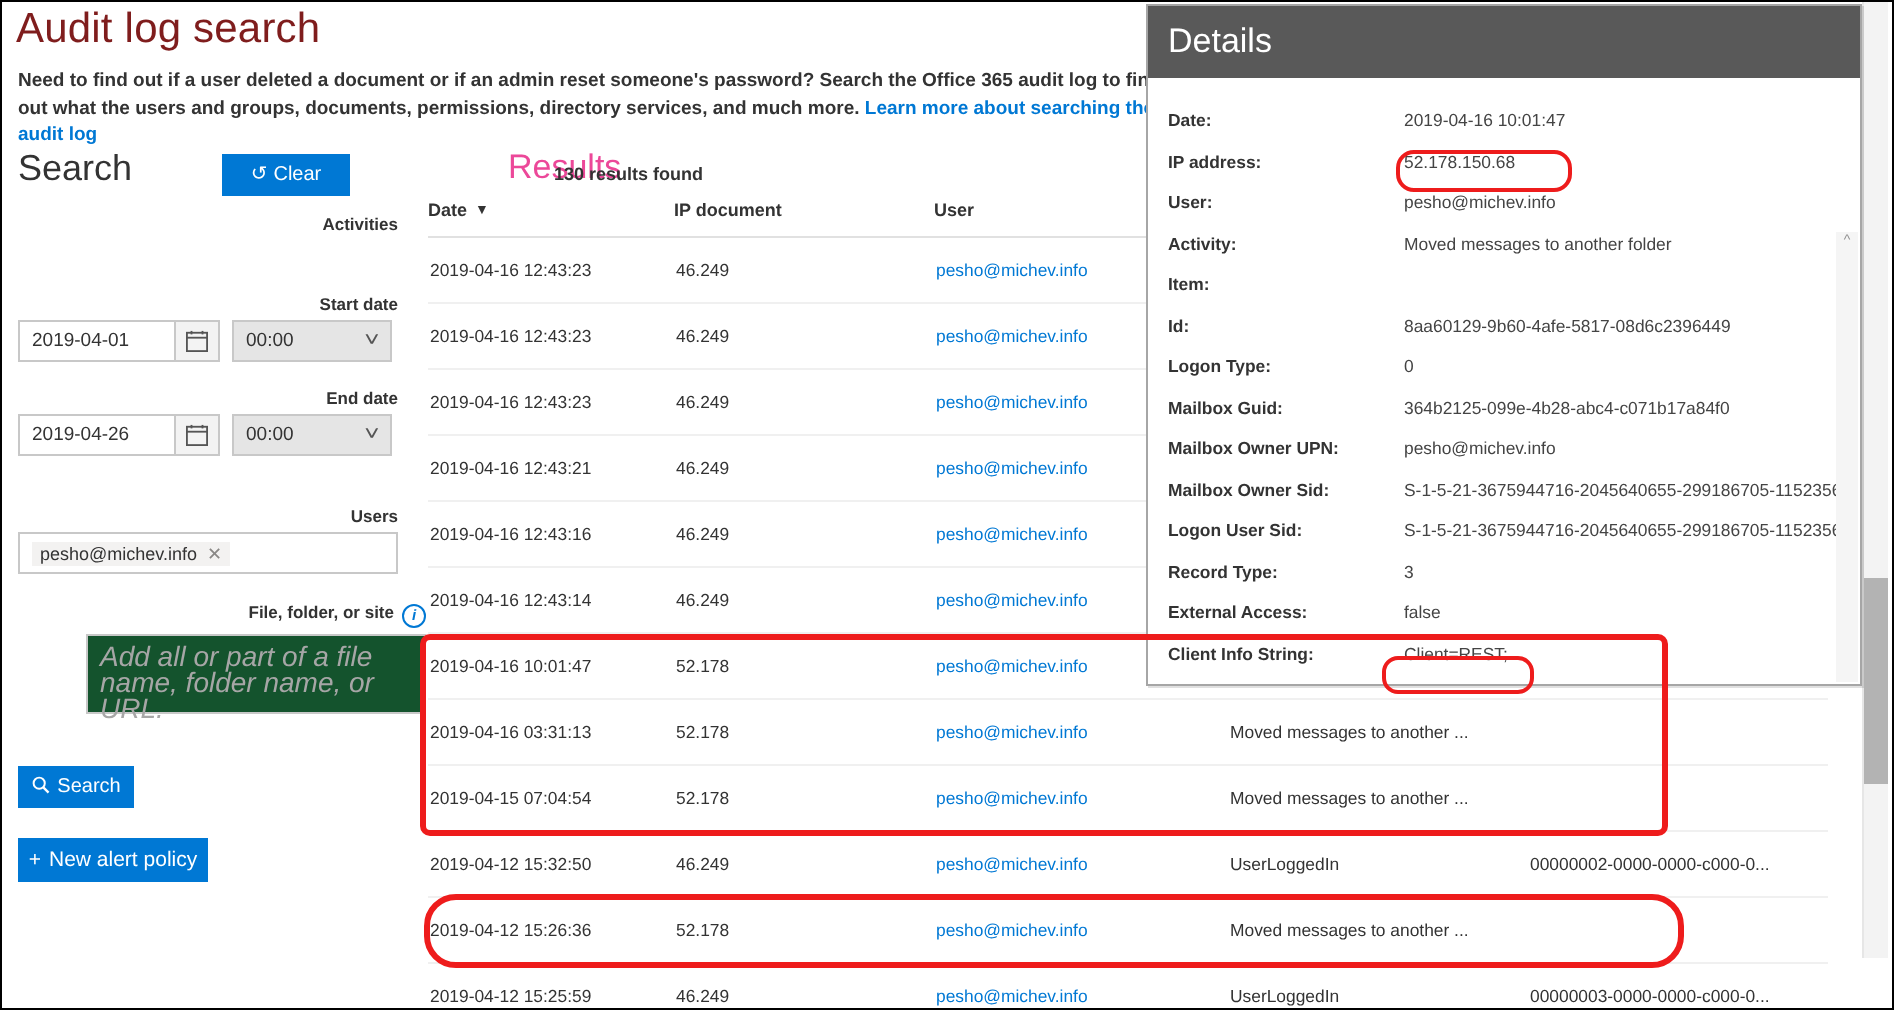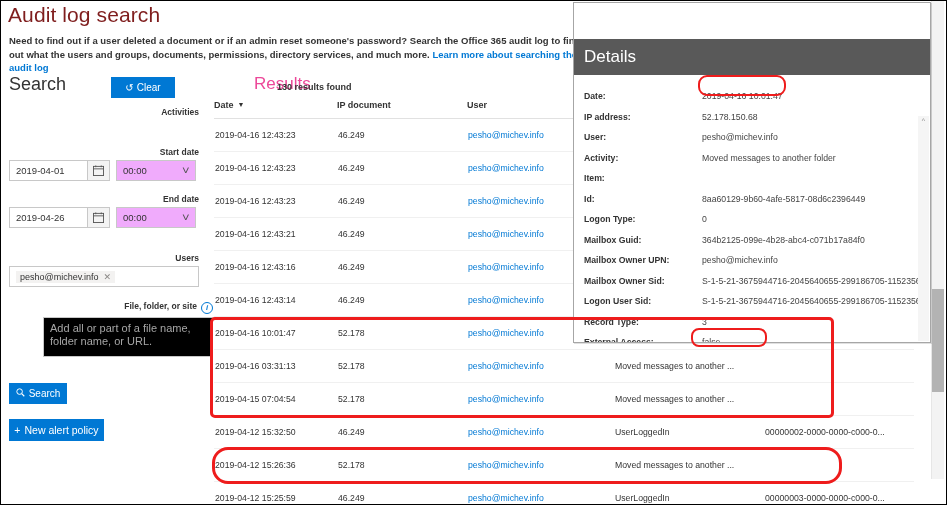--- a/index.html
+++ b/index.html
@@ -146,21 +146,21 @@
     display: flex;
     align-items: center;
     justify-content: center;
     cursor: pointer;
   }
   .time-sel {
     margin-left: 6px;
     width: 80px;
     height: 21px;
     border: 1px solid #c8c8c8;
-    background: #f0abfc;
+    background: #e5e5e5;
     box-sizing: border-box;
     display: flex;
     align-items: center;
     justify-content: space-between;
     padding: 0 6px;
     font-size: 9.5px;
     color: #333333;
     cursor: pointer;
   }
 
@@ -170,27 +170,28 @@
     gap: 5px;
     background: #f3f2f1;
     padding: 1px 4px 1px 4px;
     font-size: 9px;
     color: #333333;
   }
   .user-chip .x { color: #8a8886; font-size: 9px; cursor: pointer; }
 
   .textarea-box {
     border: 1px solid #c8c8c8;
-    background: #000000;
+    background: #14532d;
     height: 40px;
     box-sizing: border-box;
-    font-size: 11px;
+    font-size: 14px;
     color: #a6a6a6;
     padding: 4px 6px;
     line-height: 13px;
+    font-style: italic;
   }
   .info-ico {
     display: inline-flex;
     width: 10px; height: 10px;
     border: 1px solid #0078d4;
     border-radius: 50%;
     color: #0078d4;
     font-size: 7.5px;
     align-items: center;
     justify-content: center;
@@ -289,21 +290,20 @@
   }
   .details-head {
     height: 36px;
     background: #595959;
     color: #ffffff;
     display: flex;
     align-items: center;
     padding-left: 10px;
     font-size: 17px;
     font-weight: 300;
-    margin-top: 36px;
   }
   .details-body {
     position: relative;
     padding: 16px 0 0 0;
   }
   .drow {
     display: flex;
     align-items: flex-start;
     height: 20.5px;
     padding-left: 10px;

